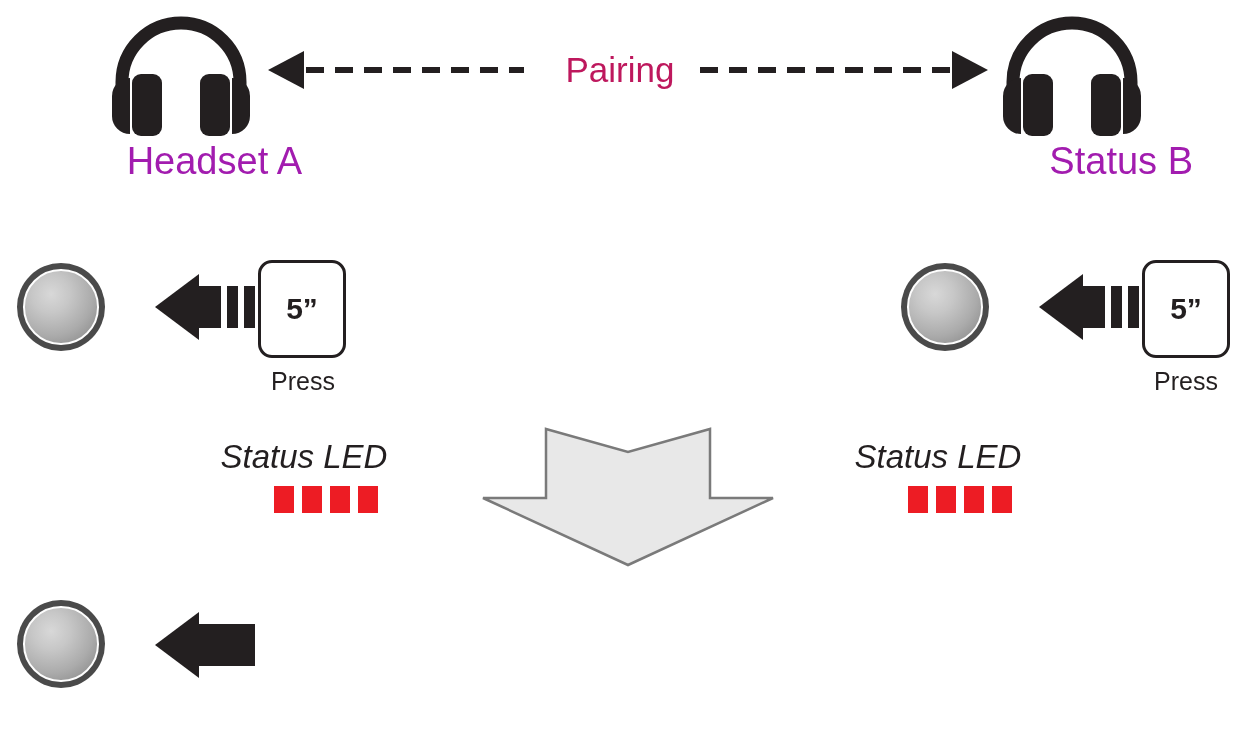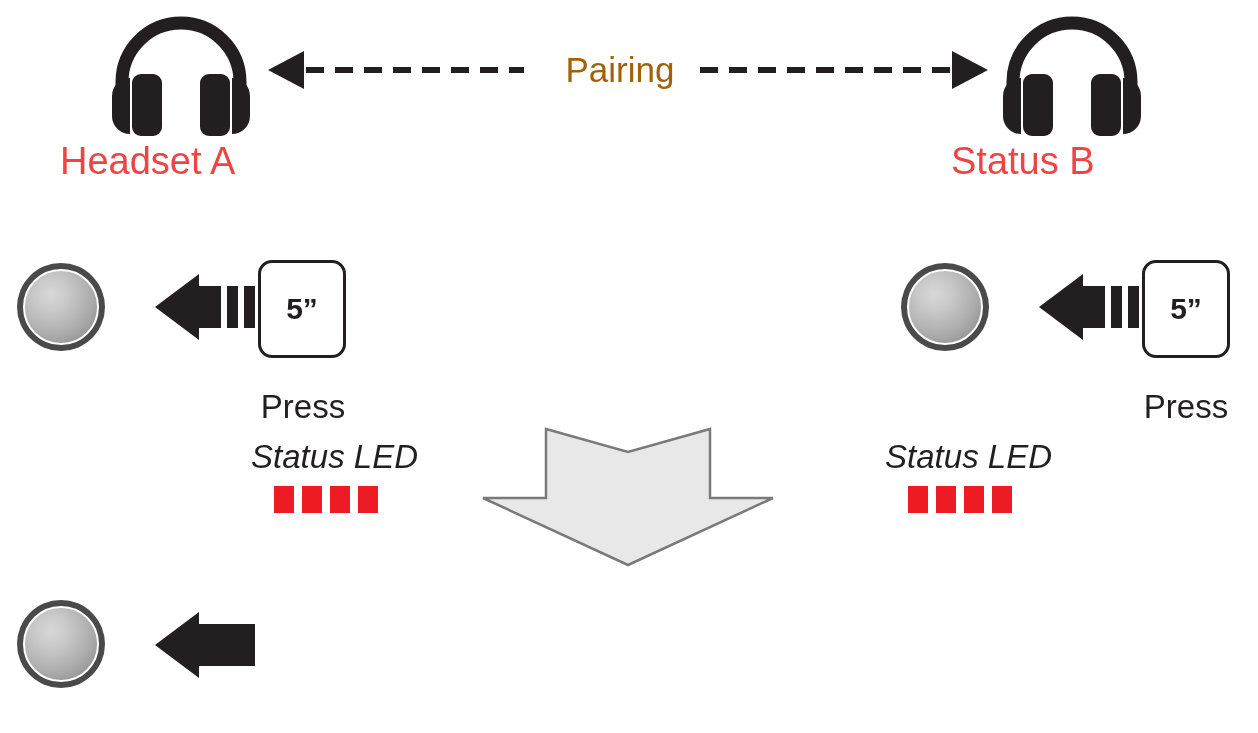--- a/index.html
+++ b/index.html
@@ -19,50 +19,49 @@
     background: #ffffff;
     overflow: hidden;
   }
   .abs { position: absolute; }
 
   
   .headset-label {
     font-family: "Liberation Sans", sans-serif;
     font-size: 38px;
     font-weight: 400;
-    color: #ef4444;
+    color: #a21caf;
     letter-spacing: 0px;
     white-space: nowrap;
-    text-align: left;
+    text-align: right;
   }
   .pairing-label {
     font-family: "Liberation Sans", sans-serif;
     font-size: 35px;
     font-weight: 400;
-    color: #a16207;
+    color: #be185d;
     white-space: nowrap;
     text-align: center;
   }
   .press-label {
     font-family: "Liberation Sans", sans-serif;
-    font-size: 33px;
+    font-size: 25px;
     font-weight: 400;
     color: #231f20;
     white-space: nowrap;
     text-align: center;
-    margin-top: 21px;
   }
   .status-led-label {
     font-family: "Liberation Sans", sans-serif;
     font-size: 33px;
     font-style: italic;
     font-weight: 400;
     color: #231f20;
     white-space: nowrap;
-    text-align: right;
+    text-align: center;
   }
   .key-text {
     font-family: "Liberation Sans", sans-serif;
     font-size: 30px;
     font-weight: bold;
     color: #231f20;
     white-space: nowrap;
     line-height: 1;
   }
 

